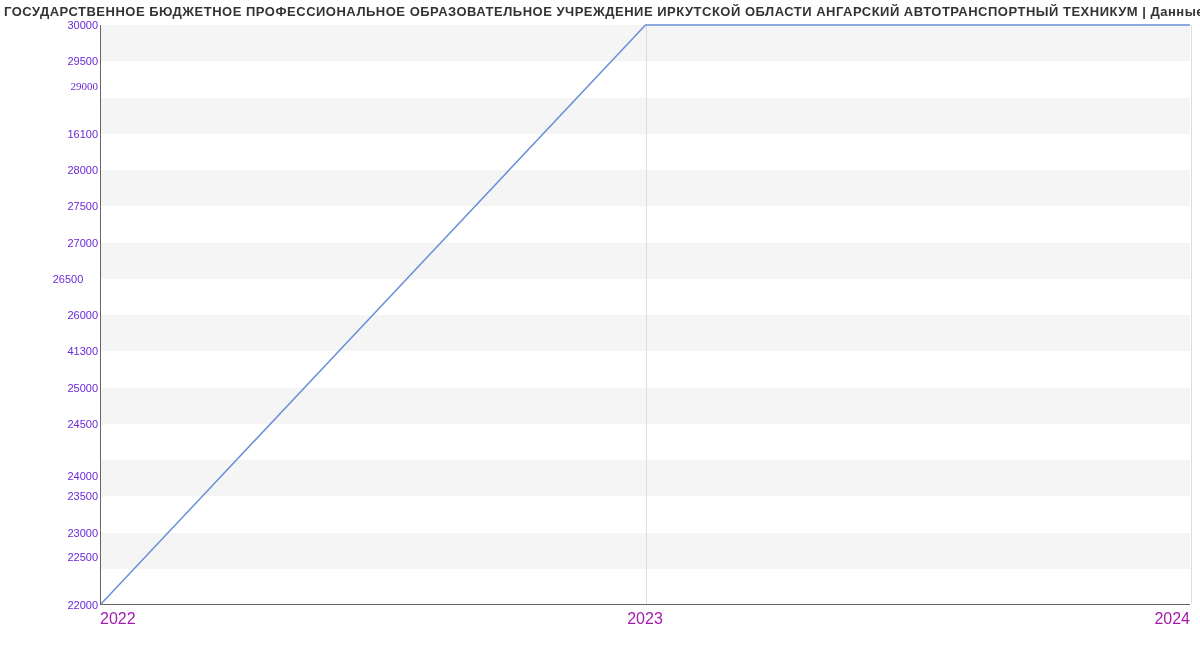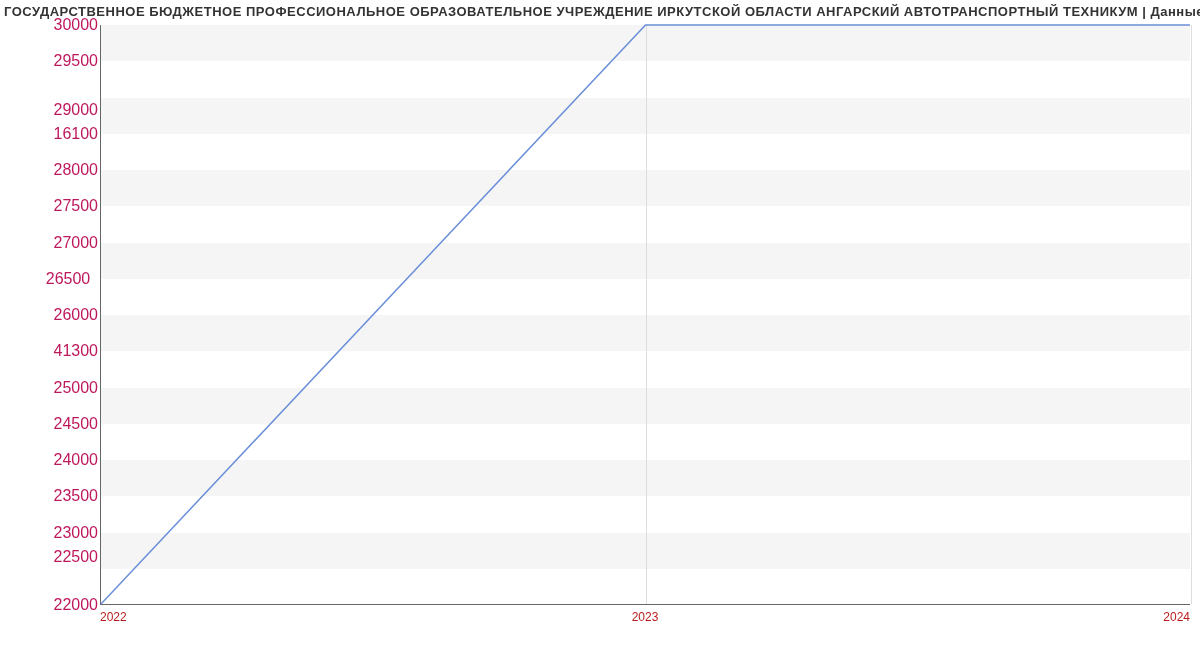--- a/index.html
+++ b/index.html
@@ -44,29 +44,29 @@
       position: absolute;
       top: 0;
       height: 100%;
       border-left: 1px solid #ddd;
     }
     .y-tick {
       position: absolute;
       right: 1102px;
       width: 60px;
       text-align: right;
-      font-size: 16px;
-      color: #be185d;
+      font-size: 11px;
+      color: #6d28d9;
       transform: translateY(-50%);
     }
     .x-tick {
       position: absolute;
       top: 590px;
-      font-size: 12px;
-      color: #b91c1c;
+      font-size: 16px;
+      color: #a21caf;
       transform: translateX(-50%);
     }
     svg.line {
       position: absolute;
       left: 0;
       top: 0;
       width: 100%;
       height: 100%;
       overflow: visible;
     }
@@ -95,29 +95,29 @@
     <div class="gridline-v" style="left: 545px;"></div>
       <div class="gridline-v" style="left: 1090px;"></div>
       <svg class="line" viewBox="0 0 1090 580" preserveAspectRatio="none">
       <path id="line-path" d="M0 580 L545 0 L1090 0 " stroke="#6a8fd8"></path>
     </svg>
   </div>
 <div class="y-tick" style="top: 585px;">22000</div>
     <div class="y-tick" style="top: 521px; margin-top: 16px;">22500</div>
     <div class="y-tick" style="top: 512.5px;">23000</div>
     <div class="y-tick" style="top: 476.25px;">23500</div>
-    <div class="y-tick" style="top: 440px;">24000</div>
+    <div class="y-tick" style="top: 456px;">24000</div>
     <div class="y-tick" style="top: 403.75px;">24500</div>
     <div class="y-tick" style="top: 367.5px;">25000</div>
     <div class="y-tick" style="top: 331.25px;">41300</div>
     <div class="y-tick" style="top: 295px;">26000</div>
     <div class="y-tick" style="top: 258.75px; text-align: center;">26500</div>
     <div class="y-tick" style="top: 222.5px;">27000</div>
     <div class="y-tick" style="top: 186.25px;">27500</div>
     <div class="y-tick" style="top: 150px;">28000</div>
     <div class="y-tick" style="top: 113.75px;">16100</div>
-    <div class="y-tick" style="top: 90px;">29000</div>
+    <div class="y-tick" style="top: 66px; font-family: Liberation Serif, serif;">29000</div>
     <div class="y-tick" style="top: 41.25px;">29500</div>
     <div class="y-tick" style="top: 5px;">30000</div>
     <div class="x-tick" style="left: 100px; transform: translateX(0px);">2022</div>
     <div class="x-tick" style="left: 645px;">2023</div>
     <div class="x-tick" style="left: 1190px; transform: translateX(-100%);">2024</div>
   </div>
 
 </body></html>

